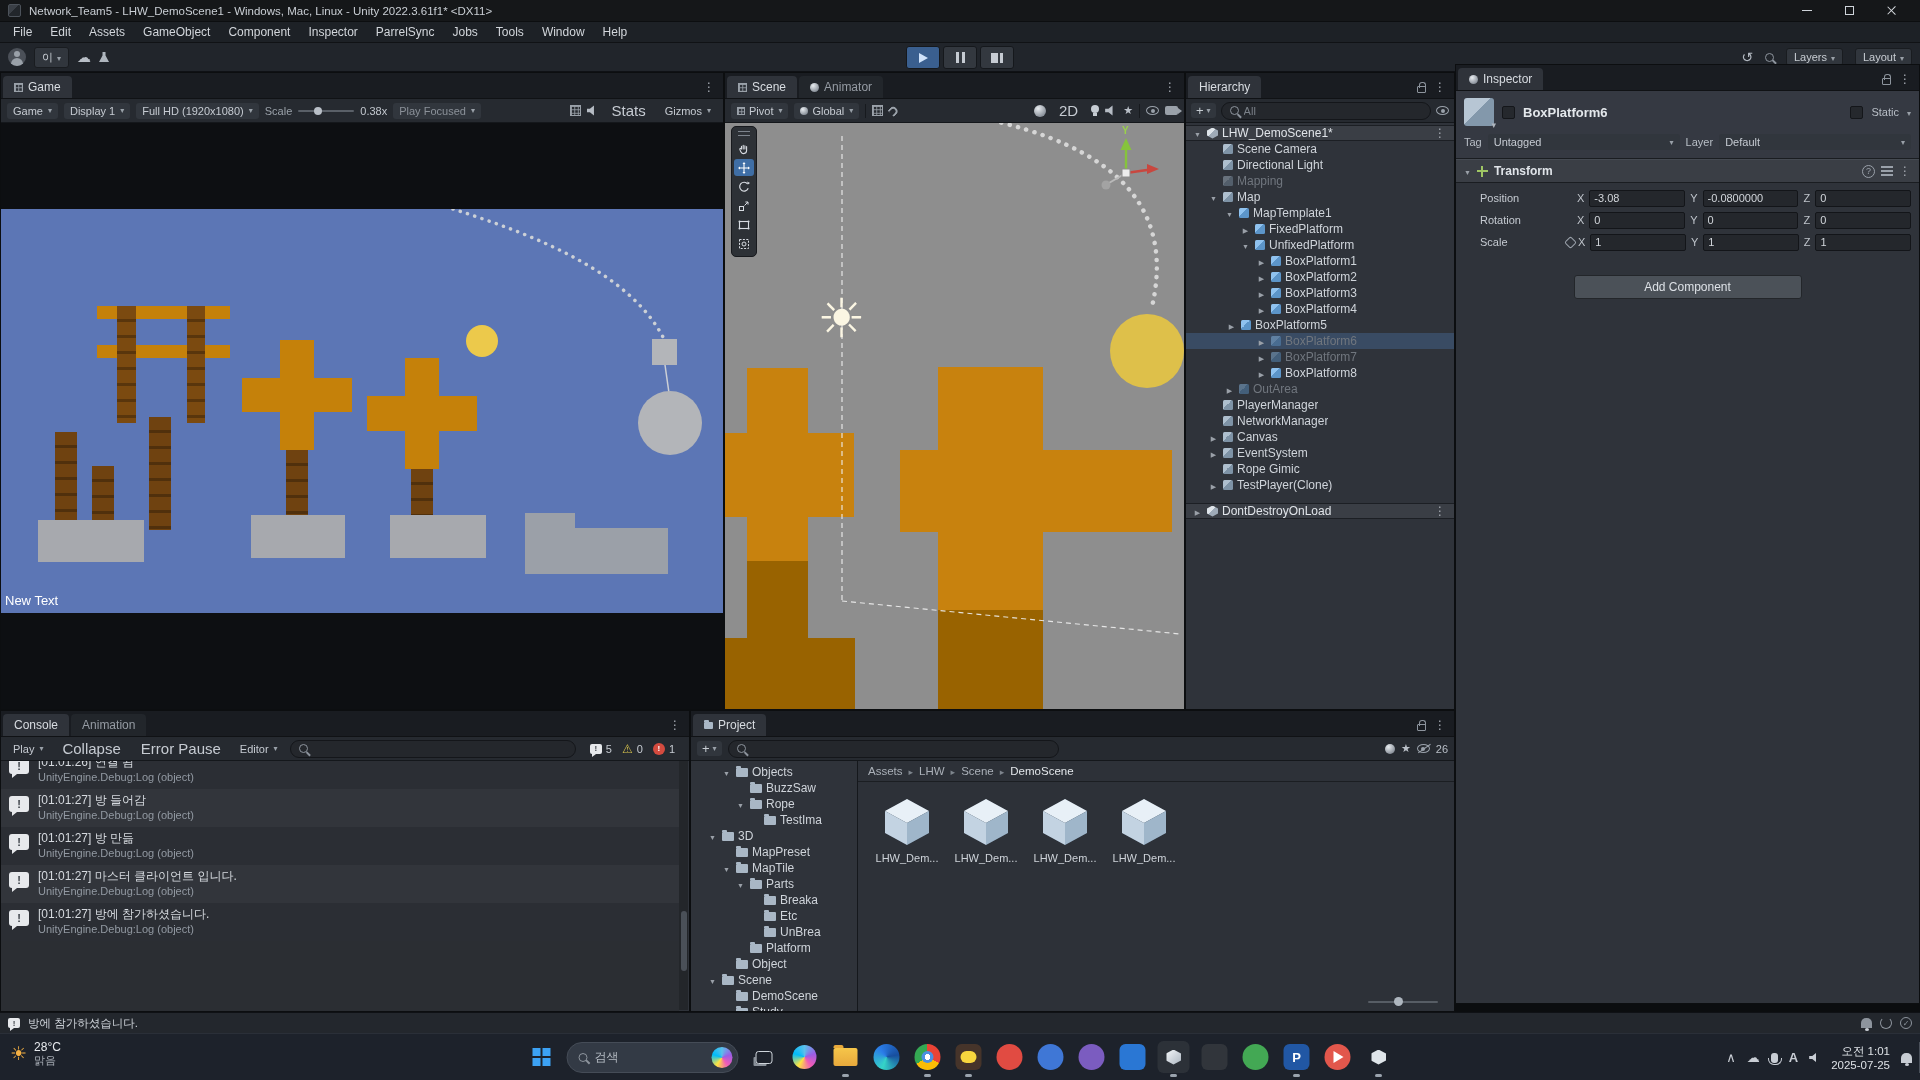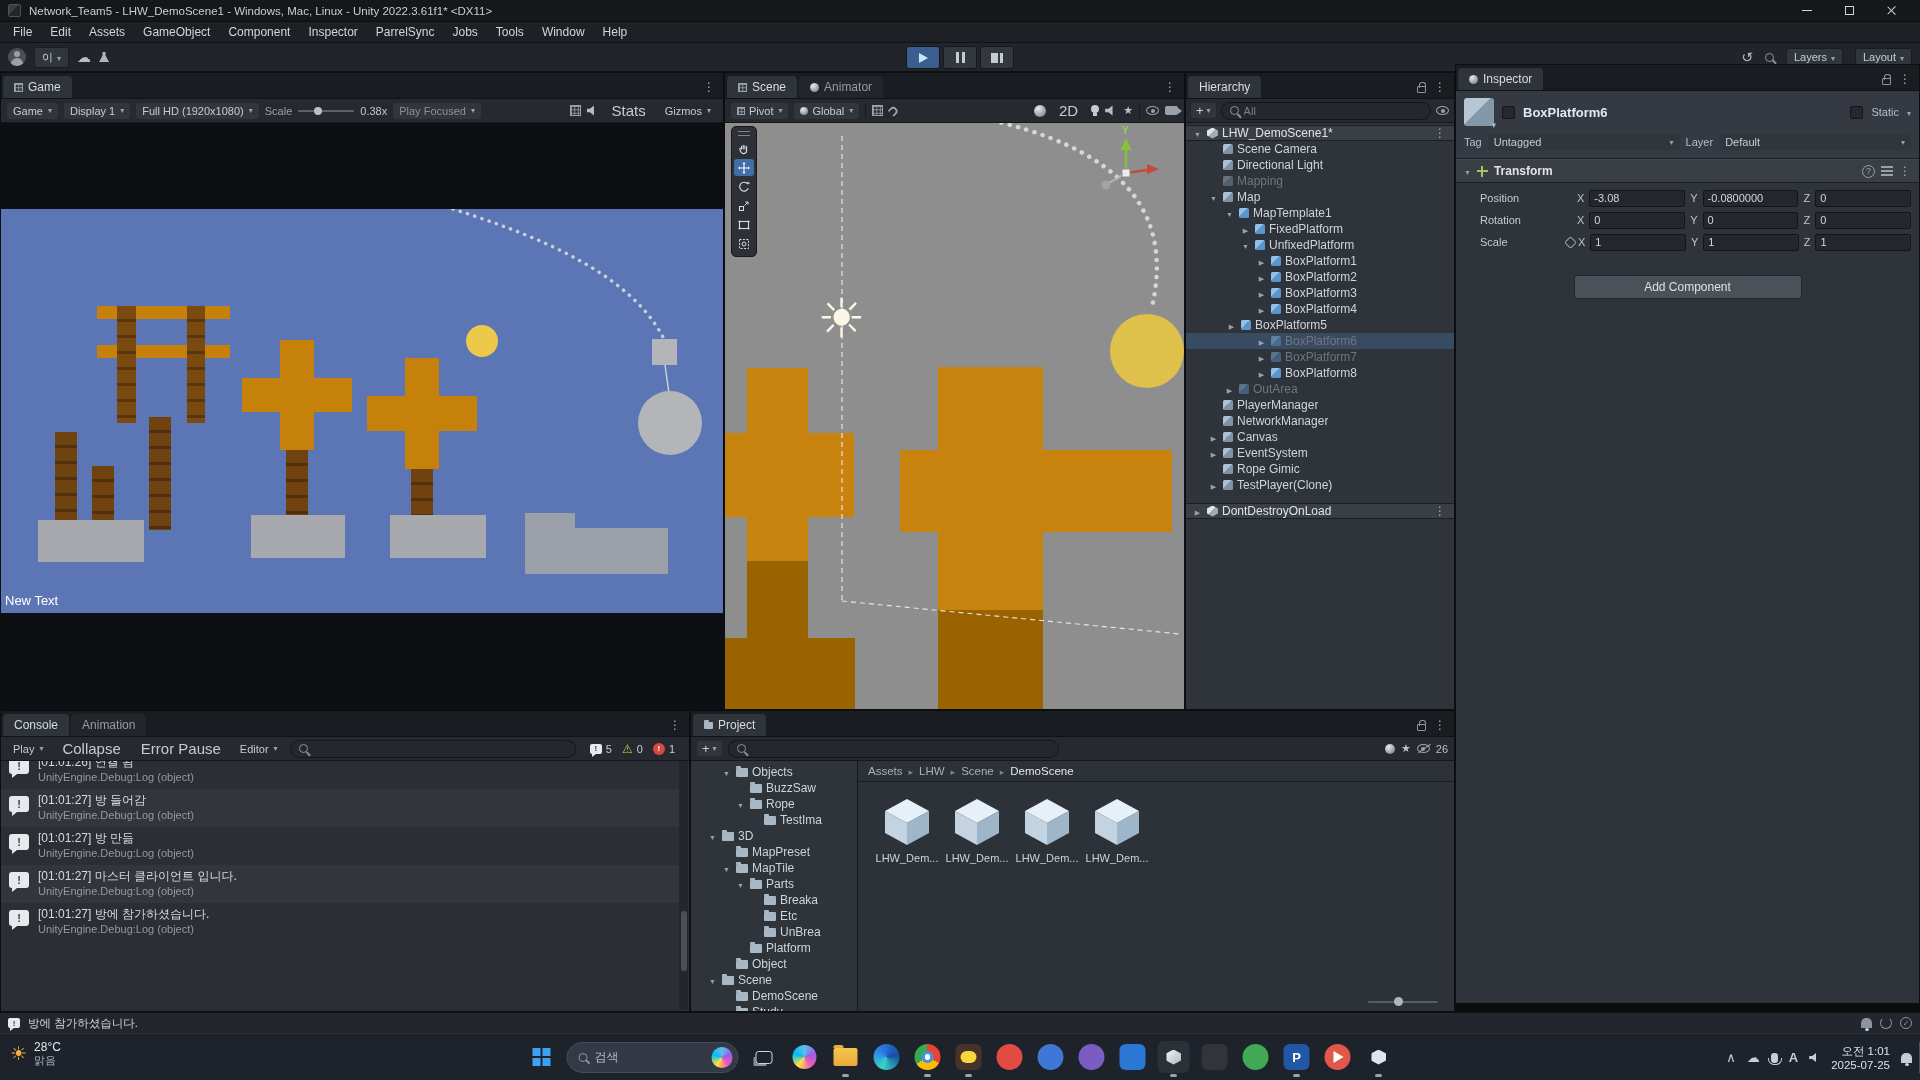--- a/index.html
+++ b/index.html
@@ -157,21 +157,21 @@
   .vscroll{position:absolute;right:1px;top:50px;bottom:1px;width:9px;background:#23262a}
   .vthumb{position:absolute;left:1.5px;width:6px;border-radius:3px;background:#4a5058}
 
   
   .pbody{position:absolute;top:50px;left:0;right:0;bottom:0;display:flex}
   .ptree{width:167px;border-right:1px solid #15181c;padding-top:3px;overflow:hidden;background:#2f333a}
   .pmain{flex:1;position:relative;background:#2d3138}
   .bc{height:21px;display:flex;align-items:center;padding:0 10px;font-size:11.5px;color:#aab0b8;border-bottom:1px solid #1b1e22}
   .bcsep::before{content:"▸";margin:0 6px;color:#7e858d;font-size:9px}
   .bclast{color:#e2e6ea}
-  .agrid{display:flex;gap:0;padding:12px 14px;flex-wrap:wrap}
+  .agrid{display:flex;gap:9px;padding:12px 14px;flex-wrap:wrap}
   .asset{width:70px;display:flex;flex-direction:column;align-items:center;gap:4px}
   .asset .lbl{font-size:11px;color:#ced3d9;max-width:68px;overflow:hidden;text-overflow:ellipsis;white-space:nowrap}
   .zslider{position:absolute;right:16px;bottom:8px;width:70px;height:2px;background:#575d65;border-radius:1px}
   .zslider i{position:absolute;left:26px;top:-4px;width:9px;height:9px;border-radius:50%;background:#aeb6bf}
   .eyestrike{position:relative}
   .eyestrike::before{content:"";position:absolute;left:-1px;top:3px;width:15px;height:1.4px;background:#9aa1aa;transform:rotate(-35deg)}
 
   
   #statusbar{position:absolute;left:0;top:1012px;width:1920px;height:21px;background:#23272d;border-top:1px solid #0f1115;display:flex;align-items:center;gap:8px;padding:0 8px;font-size:11.5px;color:#ced3d9}
   .spin{width:12px;height:12px;border-radius:50%;border:1.6px solid #8d949d;border-top-color:transparent}

